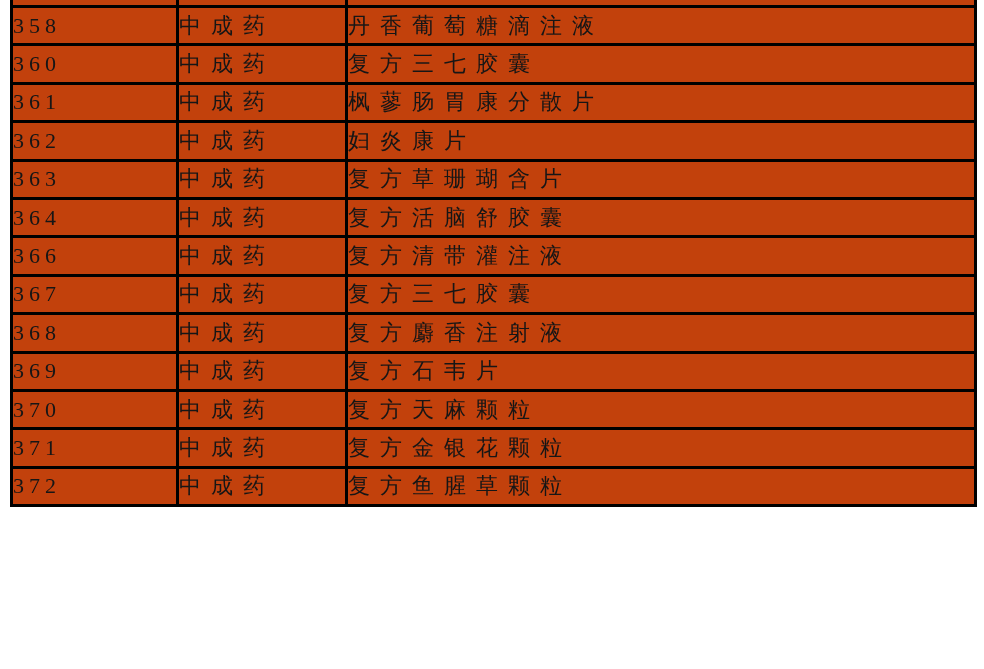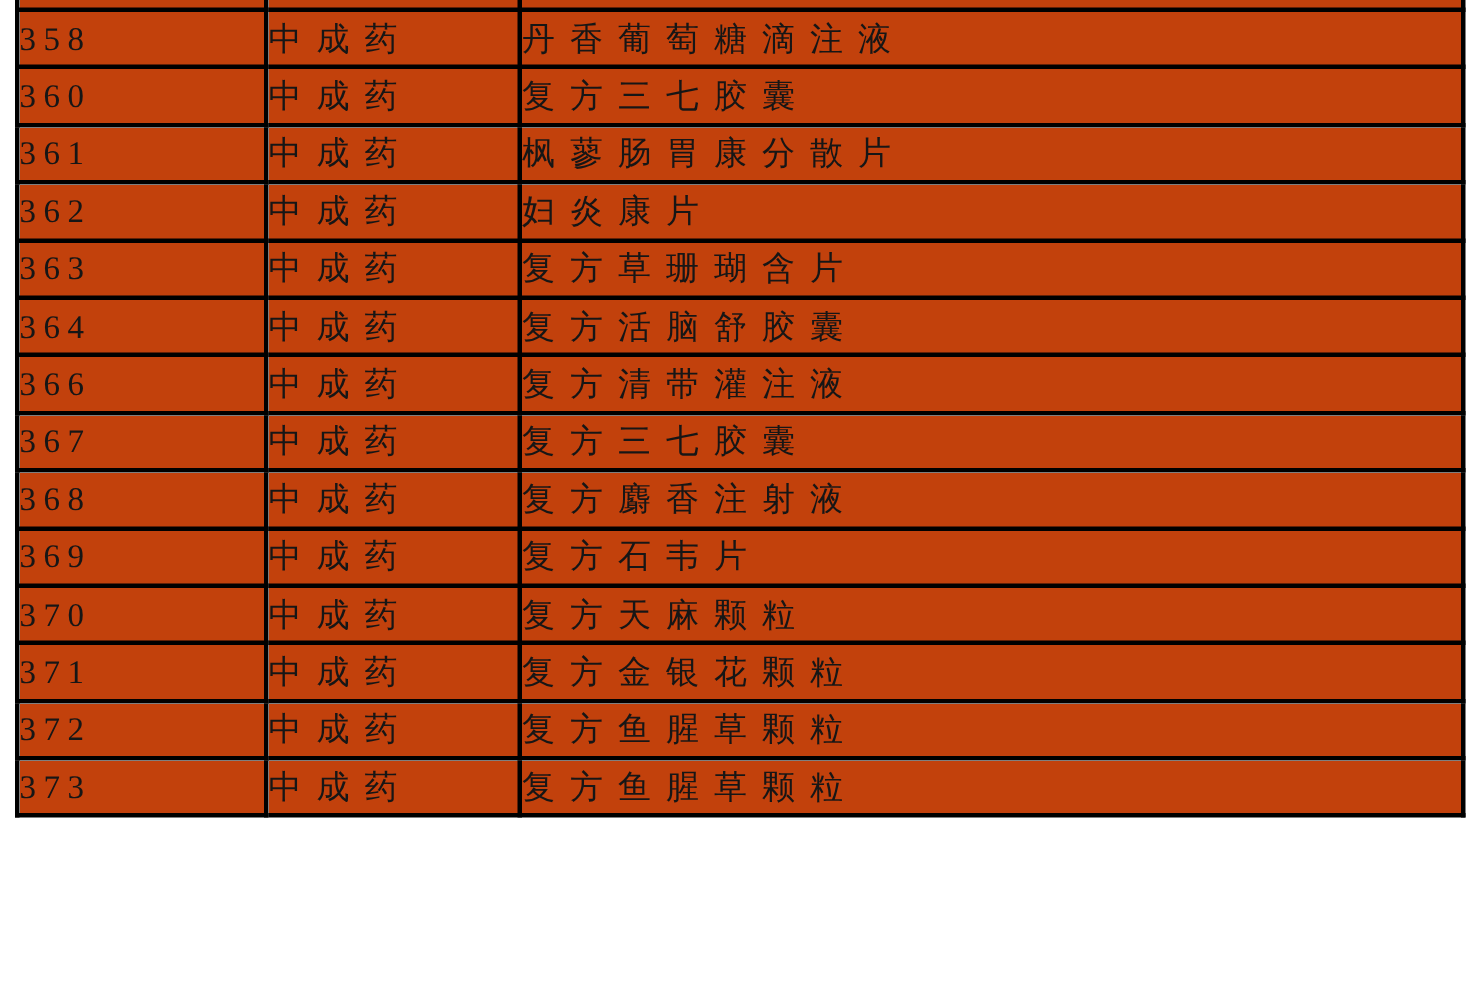--- a/index.html
+++ b/index.html
@@ -136,21 +136,16 @@
           <tr>
     <td class="col-number">371</td>
     <td class="col-category">中成药</td>
     <td class="col-name">复方金银花颗粒</td>
   </tr>
           <tr>
     <td class="col-number">372</td>
     <td class="col-category">中成药</td>
     <td class="col-name">复方鱼腥草颗粒</td>
   </tr>
-          <tr>
-    <td class="col-number">373</td>
-    <td class="col-category">中成药</td>
-    <td class="col-name">复方鱼腥草颗粒</td>
-  </tr>
         </tbody>
     </table>
   </div>
 </div>
 
 </body></html>

